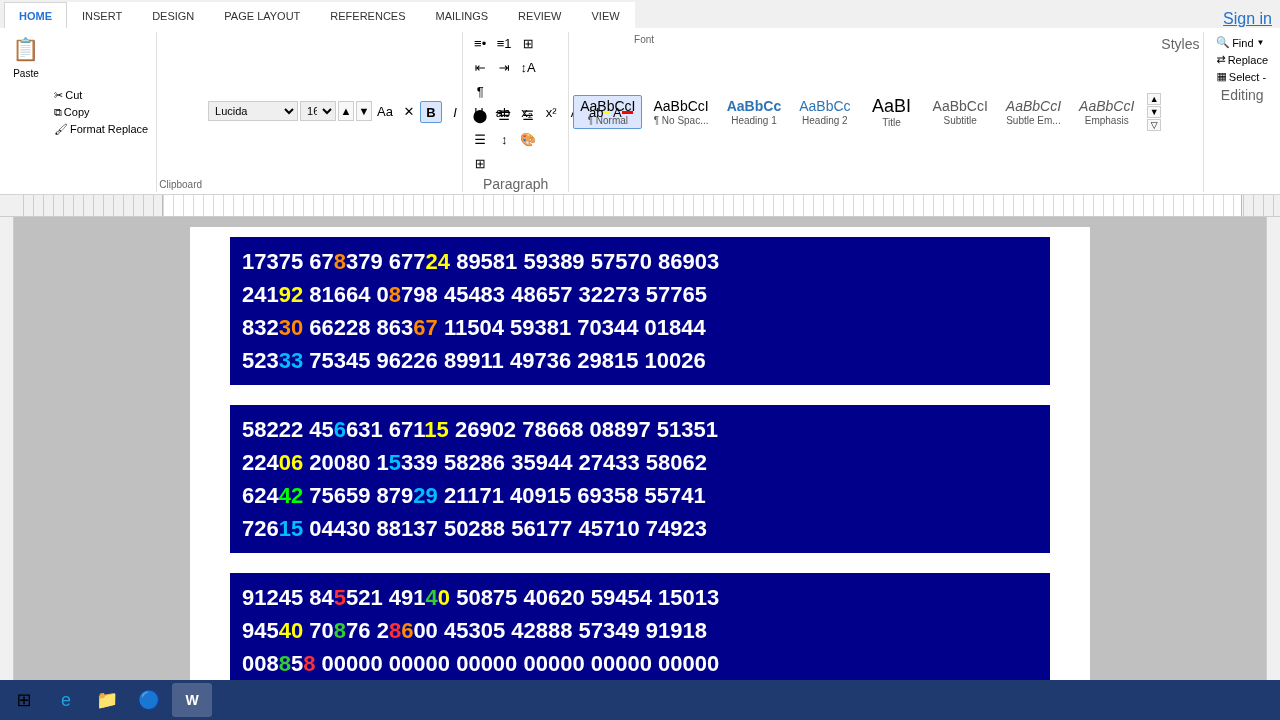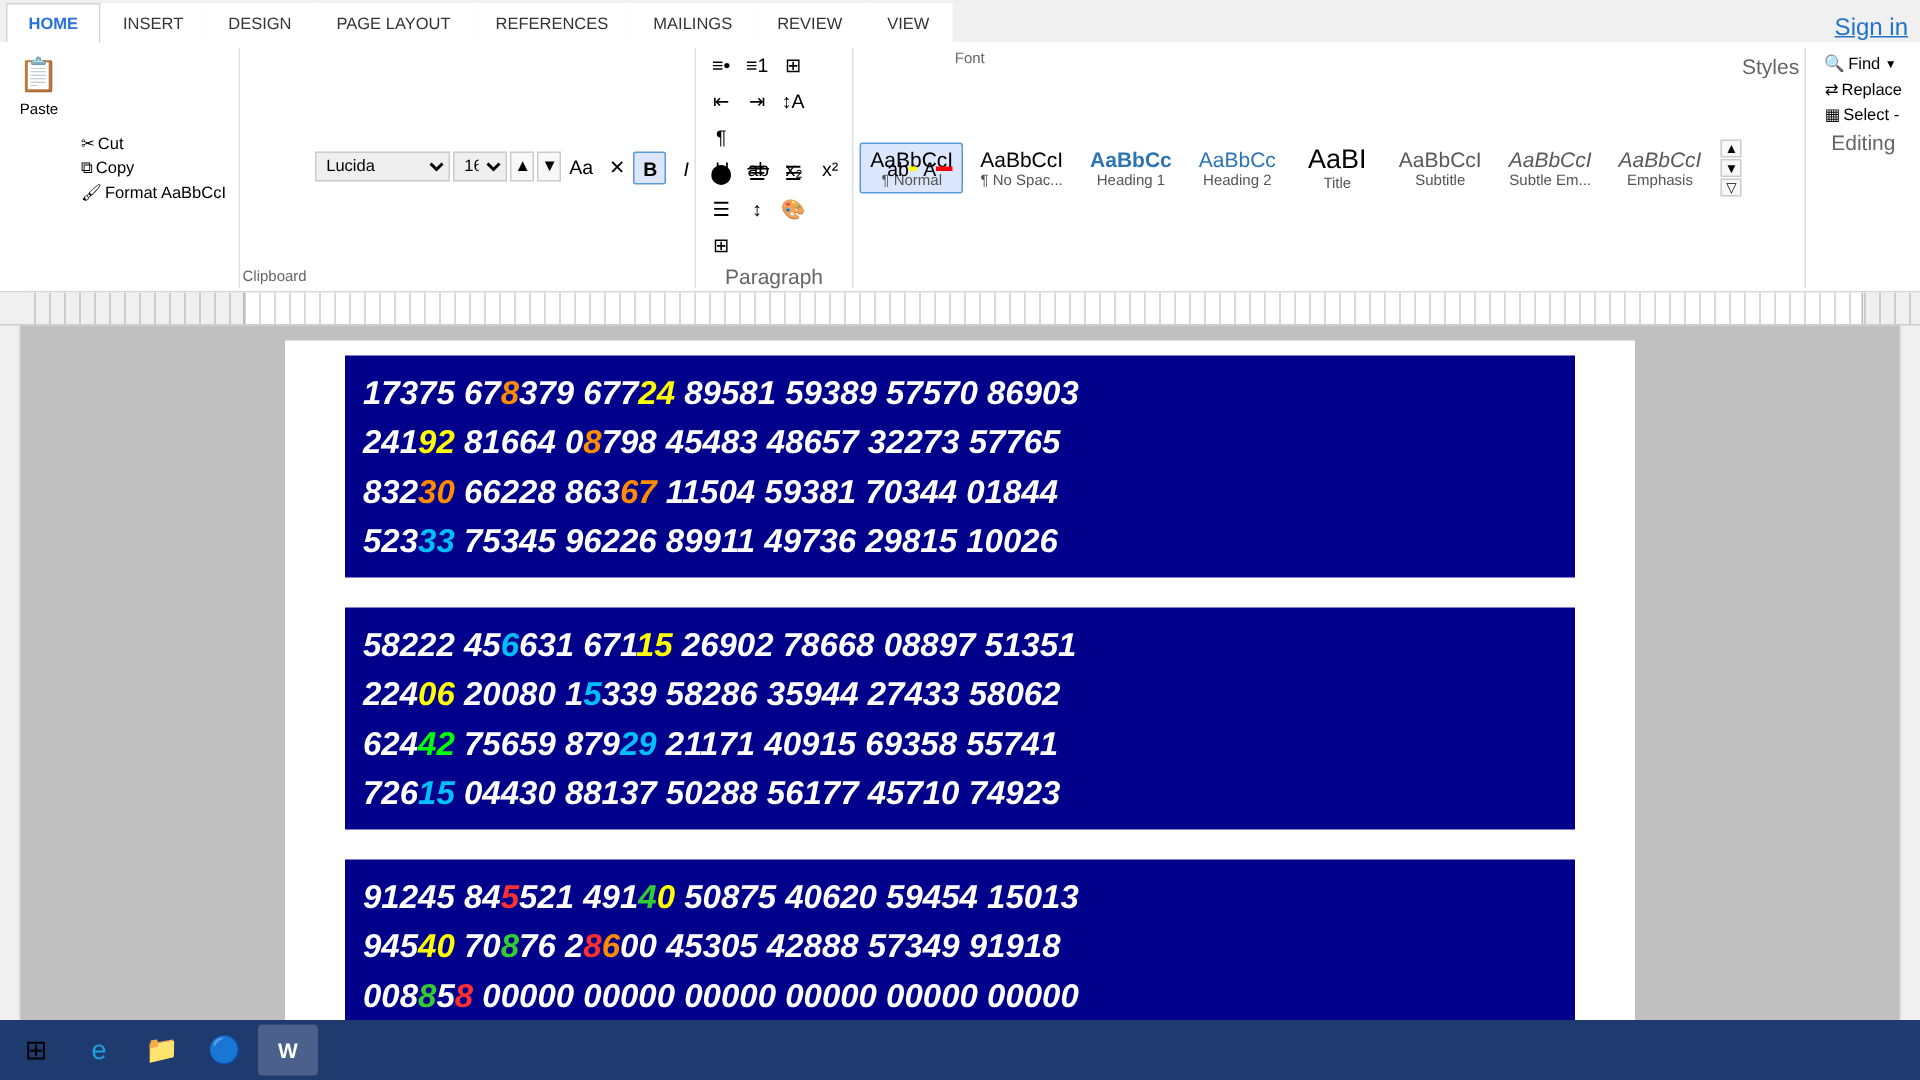--- a/index.html
+++ b/index.html
@@ -59,21 +59,21 @@
     .v-ruler { width: 14px; background: #f0f0f0; border-right: 1px solid #ccc; }
 
     
     .doc-scroll { flex: 1; background: #c0c0c0; overflow: hidden; position: relative; padding: 10px; display: flex; justify-content: center; }
 
     
     .doc-page { background: #fff; width: 900px; min-height: 560px; position: relative; padding: 10px 40px; }
 
     
     .text-block { background: #00008b; margin-bottom: 20px; padding: 8px 12px; font-size: 22px; font-weight: bold; color: #fff; line-height: 1.5; font-family: Arial, sans-serif; }
-    .text-line { white-space: nowrap; font-style: italic; }
+    .text-line { white-space: nowrap; }
 
     .c-white { color: #ffffff; }
     .c-orange { color: #ff8c00; }
     .c-yellow { color: #ffff00; }
     .c-cyan { color: #00bfff; }
     .c-green { color: #00ff00; }
     .c-red { color: #ff3030; }
     .c-limegreen { color: #32cd32; }
 
     
@@ -124,21 +124,21 @@
       <div class="ribbon-small-btn">
         <span>✂</span>
         <span>Cut</span>
       </div>
       <div class="ribbon-small-btn">
         <span>⧉</span>
         <span>Copy</span>
       </div>
       <div class="ribbon-small-btn">
         <span>🖌</span>
-        <span>Format AaBbCcI</span>
+        <span>Format Replace</span>
       </div>
     </div>
   </div>
   <div style="display:flex;flex-direction:column;align-items:center;justify-content:flex-end;padding:0 2px 2px 2px;">
     <span style="font-size:10px;color:#666;">Clipboard</span>
   </div>
 
   <div class="font-group">
     <div class="font-row1">
       <select class="font-select">

